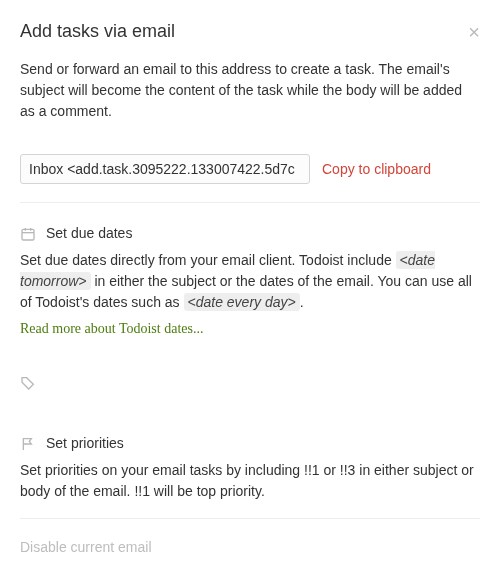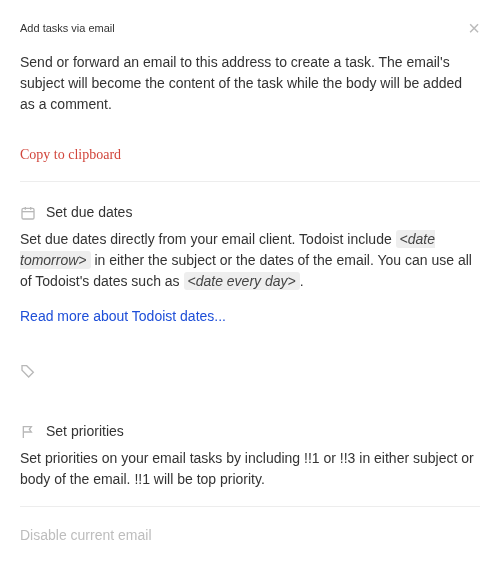--- a/index.html
+++ b/index.html
@@ -12,21 +12,21 @@
       font-size: 14px;
     }
     .modal { padding: 18px 20px 12px 20px; }
     .header {
       display: flex;
       justify-content: space-between;
       align-items: center;
       margin-bottom: 14px;
     }
     .title {
-      font-size: 11px;
+      font-size: 18px;
       font-weight: 400;
       color: #333;
     }
     .close {
       color: #bbb;
       font-size: 20px;
       line-height: 1;
       cursor: pointer;
       background: none;
       border: none;
@@ -55,21 +55,21 @@
       white-space: nowrap;
       overflow: hidden;
     }
     .copy-link {
       color: #d1453b;
       cursor: pointer;
       font-size: 14px;
       background: none;
       border: none;
       padding: 0;
-      font-family: Liberation Serif, serif;
+      font-family: Liberation Sans, sans-serif;
     }
     .divider {
       border: none;
       border-top: 1px solid #ededed;
       margin: 0;
     }
     .section {
       padding: 20px 0 16px 0;
     }
     .section-header {
@@ -97,27 +97,27 @@
     .inline-tag {
       display: inline;
       background: #eeeeee;
       border-radius: 3px;
       padding: 1px 4px;
       font-style: italic;
       color: #444;
     }
     .read-more {
       display: inline-block;
-      color: #1d4ed8;
+      color: #4d7c0f;
       cursor: pointer;
-      margin-top: 16px;
+      margin-top: 8px;
       background: none;
       border: none;
       font-size: 14px;
-      font-family: Liberation Sans, sans-serif;
+      font-family: Liberation Serif, serif;
       padding: 0;
     }
     .footer {
       padding: 18px 0 10px 0;
     }
     .disable-link {
       color: #bdbdbd;
       font-size: 14px;
       background: none;
       border: none;
@@ -134,20 +134,21 @@
   <div class="header">
     <div class="title">Add tasks via email</div>
     <button class="close">
       <span>×</span>
     </button>
   </div>
 
   <p class="intro">Send or forward an email to this address to create a task. The email's subject will become the content of the task while the body will be added as a comment.</p>
 
   <div class="email-row">
+    <input type="text" class="email-field" readonly="" value="Inbox &lt;add.task.3095222.133007422.5d7c" style="">
     <button class="copy-link">Copy to clipboard</button>
   </div>
 
   <hr class="divider">
 
   <div class="section">
     <div class="section-header">
       <span class="section-icon">
         <svg width="16" height="16" viewBox="0 0 24 24" fill="none" stroke="currentColor" stroke-width="2">
           <rect x="3" y="5" width="18" height="16" rx="2"></rect>

